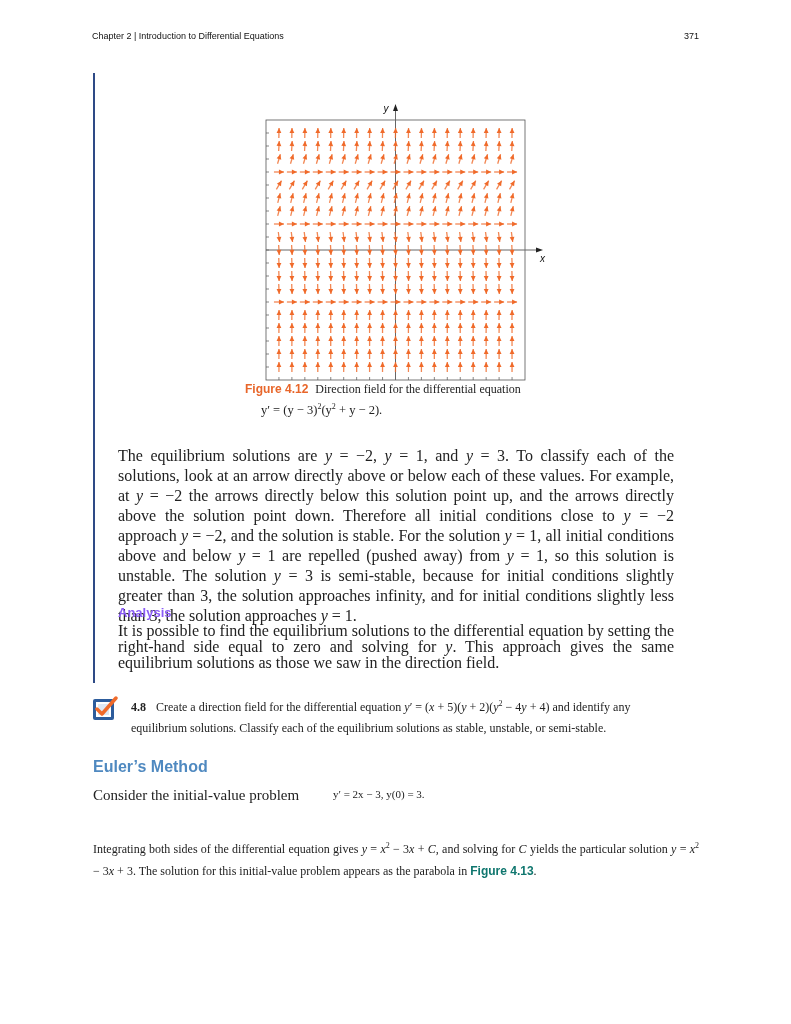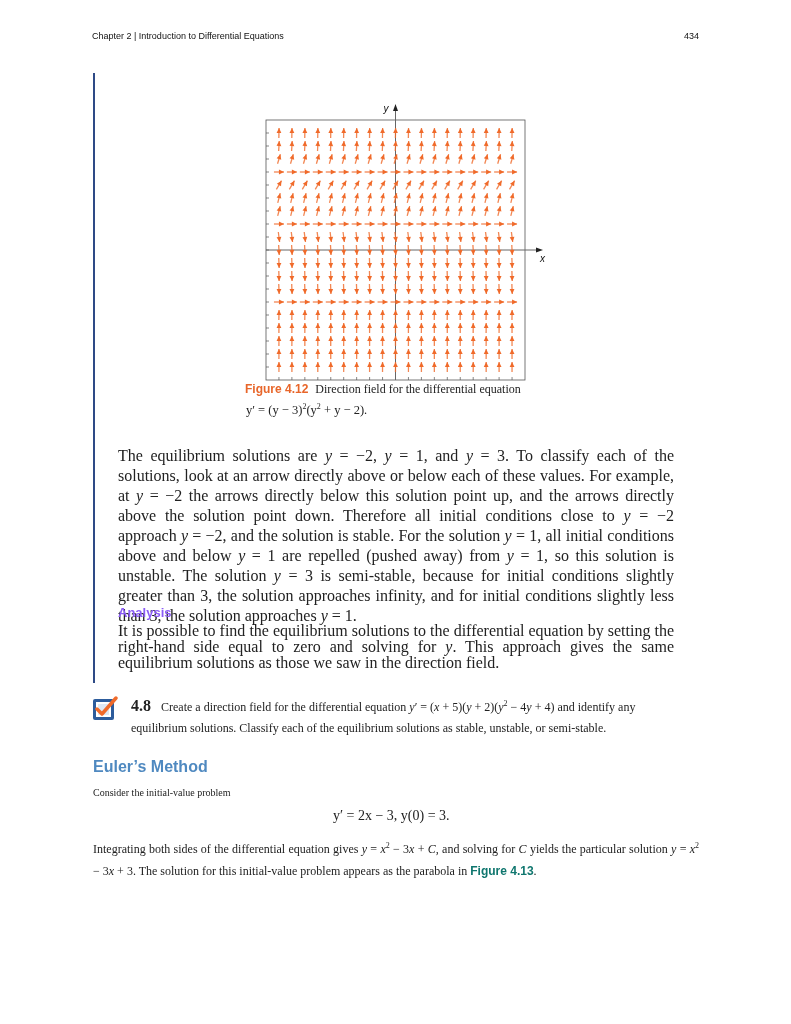--- a/index.html
+++ b/index.html
@@ -3,41 +3,41 @@
 <meta charset="utf-8">
 <style>
   html, body { margin: 0; padding: 0; background: #ffffff; }
   body { width: 791px; height: 1024px; position: relative; overflow: hidden; font-family: "Liberation Serif", serif; color: #222; }
   .running-head { position: absolute; top: 31px; left: 92px; width: 607px; font-family: "Liberation Sans", sans-serif; font-size: 9px; color: #111; display: flex; justify-content: space-between; }
   .side-bar { position: absolute; left: 93px; top: 73px; width: 2px; height: 610px; background: #2e4a86; }
   .figure { position: absolute; left: 240px; top: 100px; width: 320px; height: 290px; }
   .figure svg { position: absolute; left: 0; top: 0; }
   .caption { position: absolute; left: 245px; top: 381px; font-size: 12px; line-height: 17px; color: #222; }
   .caption .fig-label { font-family: "Liberation Sans", sans-serif; font-weight: bold; color: #e8662a; margin-right: 4px; }
-  .caption .eq { display: block; margin-left: 1px; font-size: 12.5px; }
+  .caption .eq { display: block; margin-left: 16px; font-size: 12.5px; }
   .para { position: absolute; left: 118px; width: 556px; font-size: 16px; line-height: 20px; text-align: justify; color: #222; }
   .analysis-title { position: absolute; left: 118px; top: 605px; font-family: "Liberation Sans", sans-serif; font-weight: bold; font-size: 13px; color: #8b5cf6; }
   .analysis-text { position: absolute; left: 118px; top: 623px; width: 556px; font-size: 16px; line-height: 16px; text-align: justify; }
   .exercise { position: absolute; left: 92px; top: 693px; width: 600px; }
   .check-icon { position: absolute; left: 0; top: 2px; width: 26px; height: 26px; }
-  .exercise-num { position: absolute; left: 39px; top: 0; font-weight: bold; font-size: 16px; }
+  .exercise-num { position: absolute; left: 39px; top: 0; font-weight: bold; font-size: 12px; }
   .exercise-text { position: absolute; left: 39px; top: 0; width: 556px; font-size: 12px; line-height: 21px; text-indent: 28px; }
   .section-title { position: absolute; left: 93px; top: 758px; font-family: "Liberation Sans", sans-serif; font-weight: bold; font-size: 16px; color: #4f89c0; }
-  .body-line { position: absolute; left: 93px; font-size: 10px; }
-  .display-eq { position: absolute; left: 333px; top: 808px; font-size: 14px; }
+  .body-line { position: absolute; left: 93px; font-size: 15px; }
+  .display-eq { position: absolute; left: 333px; top: 788px; font-size: 11px; }
   .body-para { position: absolute; left: 93px; top: 835px; width: 606px; font-size: 12px; line-height: 22px; text-align: justify; }
   .xref { font-family: "Liberation Sans", sans-serif; font-weight: bold; color: #0f766e; }
   sup { font-size: 8px; vertical-align: 5px; }
 </style>
 </head>
 <body>
 
 <div class="running-head">
   <span>Chapter 2 | Introduction to Differential Equations</span>
-  <span>434</span>
+  <span>371</span>
 </div>
 
 <div class="side-bar"></div>
 
 <div class="figure">
   <svg id="field" width="320" height="290">
       <rect x="26" y="20" width="259" height="260" fill="none" stroke="#555" stroke-width="0.8"></rect>
       <line x1="26" y1="267" x2="29" y2="267" stroke="#555" stroke-width="0.7"></line>
       <line x1="38.95" y1="280" x2="38.95" y2="277" stroke="#555" stroke-width="0.7"></line>
       <line x1="26" y1="254" x2="29" y2="254" stroke="#555" stroke-width="0.7"></line>

